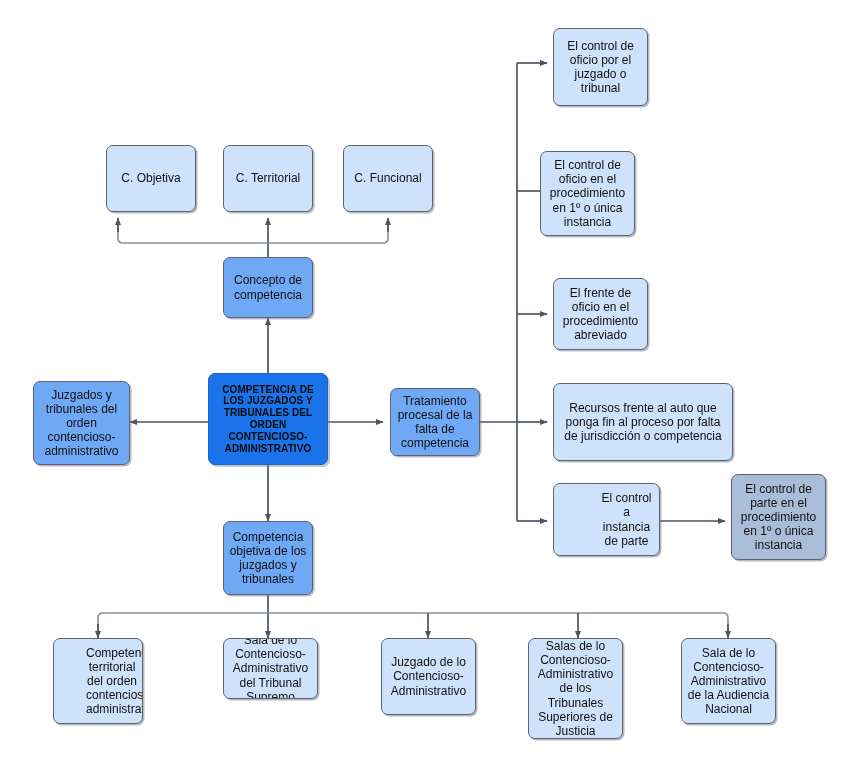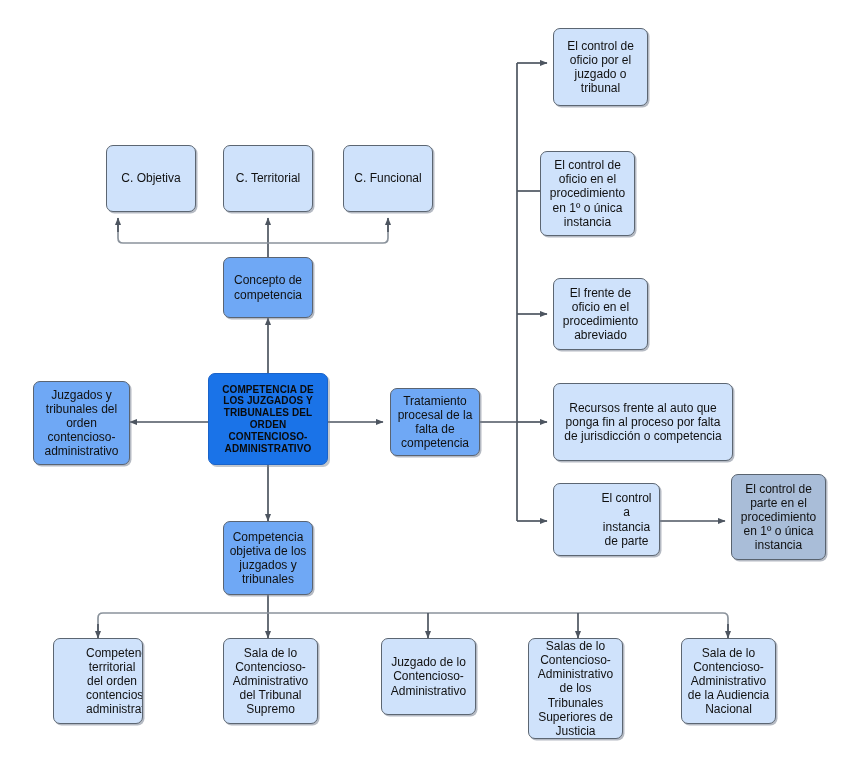--- a/index.html
+++ b/index.html
@@ -174,21 +174,21 @@
   </div>
 
   <div class="node fill-gray t-11" style="left:731px; top:474px; width:95px; height:86px;">
     <span>El control de parte en el procedimiento en 1º o única instancia</span>
   </div>
 
   <div class="node fill-light t-11" style="left:53px; top:638px; width:90px; height:86px;padding-left:32px;">
     <span>Competencia territorial del orden contencioso-administrativo</span>
   </div>
 
-  <div class="node fill-light t-11" style="left:223px; top:638px; width:95px; height:86px;">
+  <div class="node fill-light t-11" style="left:223px; top:638px; width:95px; height:61px;">
     <span>Sala de lo Contencioso-Administrativo del Tribunal Supremo</span>
   </div>
 
   <div class="node fill-light t-11" style="left:381px; top:638px; width:95px; height:77px;">
     <span>Juzgado de lo Contencioso-Administrativo</span>
   </div>
 
   <div class="node fill-light t-11" style="left:528px; top:638px; width:95px; height:101px;">
     <span>Salas de lo Contencioso-Administrativo de los Tribunales Superiores de Justicia</span>
   </div>

